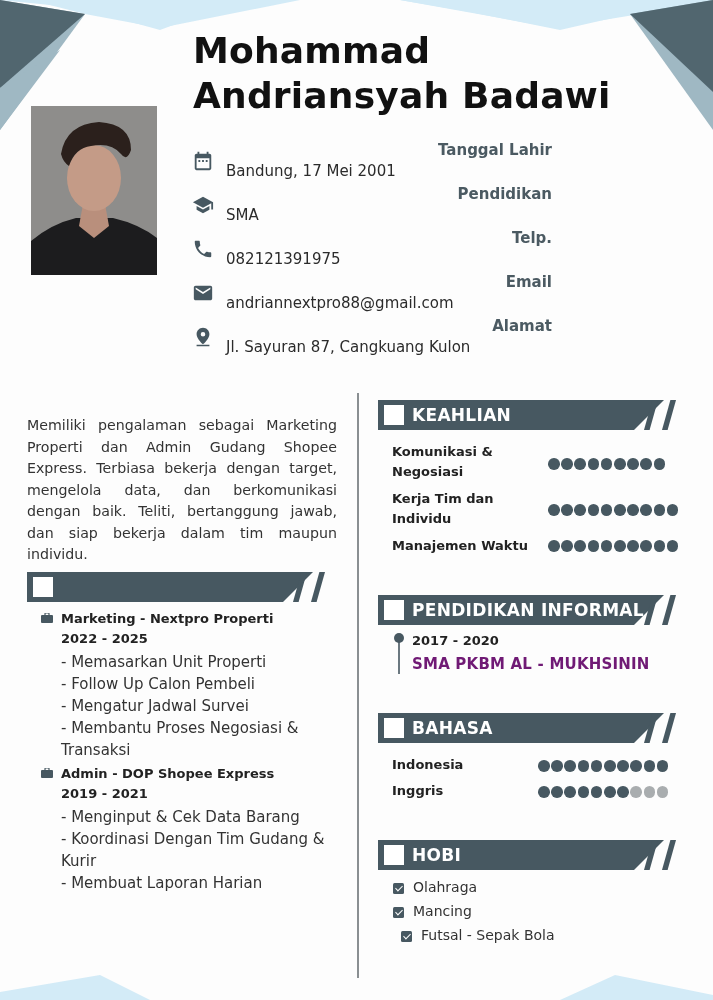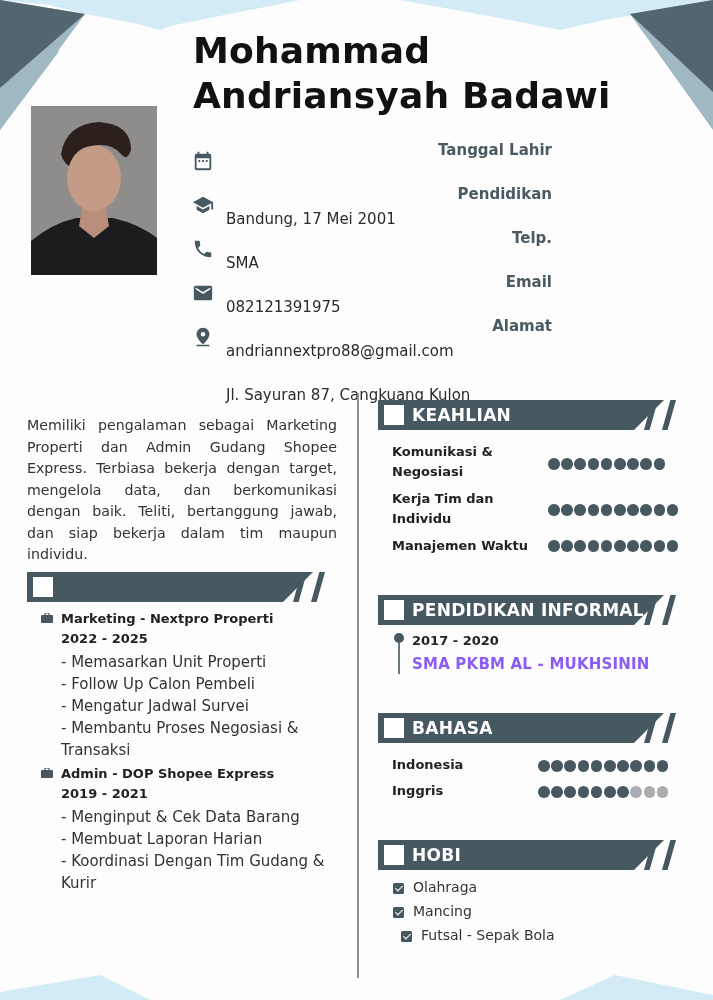--- a/index.html
+++ b/index.html
@@ -9,21 +9,21 @@
   .deco { position: absolute; left: 0; top: 0; width: 713px; height: 1000px; pointer-events: none; }
 
   .name { position: absolute; left: 193px; top: 28px; font-family: "DejaVu Sans", sans-serif; font-weight: bold; font-size: 36px; line-height: 45px; color: #111; letter-spacing: 0.2px; }
 
   .photo { position: absolute; left: 31px; top: 106px; width: 126px; height: 169px; overflow: hidden; background: #8f8f8f; }
 
   .contact { position: absolute; left: 192px; top: 140px; width: 360px; }
   .c-item { position: relative; padding-left: 34px; height: 44px; }
   .c-icon { position: absolute; left: 0; top: 10px; width: 22px; height: 22px; }
   .c-label { font-weight: bold; font-size: 15px; line-height: 20px; color: #4b5a62; text-align: right; }
-  .c-value { font-size: 15px; line-height: 22px; color: #2b2b2b; margin-top: 48px; }
+  .c-value { font-size: 15px; line-height: 22px; color: #2b2b2b; }
 
   .summary { position: absolute; left: 27px; top: 403px; width: 310px; font-size: 14.2px; line-height: 21.5px; text-align: justify; color: #333; margin-top: 12px; }
 
   .divider { position: absolute; left: 357px; top: 393px; width: 1.5px; height: 585px; background: #8a8f92; }
 
   .sec-head { position: absolute; height: 30px; }
   .sec-head .bar { position: absolute; left: 0; top: 0; height: 30px; background: #475861; clip-path: polygon(0 0, 100% 0, calc(100% - 30px) 100%, 0 100%); }
   .sec-head .stripe { position: absolute; top: 0; width: 14px; height: 30px; background: #475861; clip-path: polygon(60% 0, 100% 0, 40% 100%, 0 100%); }
   .sec-head .sq { position: absolute; left: 6px; top: 5px; width: 20px; height: 20px; background: #fff; }
   .sec-head .title { position: absolute; left: 34px; top: 3px; color: #fff; font-weight: bold; font-size: 17px; line-height: 24px; letter-spacing: 0.3px; }
@@ -35,21 +35,21 @@
   .exp .task { padding-left: 21px; font-size: 15px; line-height: 22px; color: #333; }
 
   .skill-row { position: absolute; left: 392px; width: 300px; }
   .skill-row .lbl { font-weight: bold; font-size: 13px; line-height: 20px; color: #222; }
   .dots { position: absolute; display: flex; gap: 1.6px; }
   .dot { width: 11.6px; height: 11.6px; border-radius: 50%; background: #475861; }
   .dot.off { background: #a9adaf; }
 
   .edu-pin { position: absolute; left: 393px; top: 632px; }
   .edu-years { position: absolute; left: 412px; top: 632px; font-weight: bold; font-size: 13px; line-height: 18px; color: #222; }
-  .edu-school { position: absolute; left: 412px; top: 654px; font-weight: bold; font-size: 15px; line-height: 20px; color: #8b5cf6; letter-spacing: 0.2px; }
+  .edu-school { position: absolute; left: 412px; top: 654px; font-weight: bold; font-size: 15px; line-height: 20px; color: #701a75; letter-spacing: 0.2px; }
 
   .hobby { position: absolute; left: 393px; font-size: 14px; line-height: 18px; color: #333; }
   .hobby .chk { display: inline-block; vertical-align: -2px; width: 11px; height: 11px; background: #475861; border-radius: 1.5px; margin-right: 9px; position: relative; }
   .hobby .chk::after { content: ""; position: absolute; left: 3.5px; top: 1.2px; width: 3px; height: 6px; border: solid #fff; border-width: 0 1.5px 1.5px 0; transform: rotate(45deg); }
 </style>
 </head>
 <body>
 
 <svg class="deco" viewBox="0 0 713 1000" width="713" height="1000">
 
@@ -150,22 +150,22 @@
 <div class="exp" style="top:764px;">
   <div class="job">
     <svg class="bag" viewBox="0 0 12 10">
         <rect x="0" y="2" width="12" height="8" rx="1" fill="#475861"></rect>
         <rect x="4" y="0" width="4" height="3" rx="0.8" fill="none" stroke="#475861" stroke-width="1.2"></rect>
       </svg>
     <span>Admin - DOP Shopee Express</span>
   </div>
   <div class="years">2019 - 2021</div>
   <div class="task">- Menginput &amp; Cek Data Barang</div>
+  <div class="task" style="width:290px;">- Koordinasi Dengan Tim Gudang &amp; Kurir</div>
   <div class="task">- Membuat Laporan Harian</div>
-  <div class="task" style="width:290px;">- Koordinasi Dengan Tim Gudang &amp; Kurir</div>
 </div>
 
 <div class="sec-head" style="left:378px; top:400px; width:310px;">
   <div class="bar" style="width:286px;"></div>
   <div class="stripe" style="left:266px;"></div>
   <div class="stripe" style="left:284px;"></div>
   <div class="sq"></div>
   <div class="title">KEAHLIAN</div>
 </div>
 

